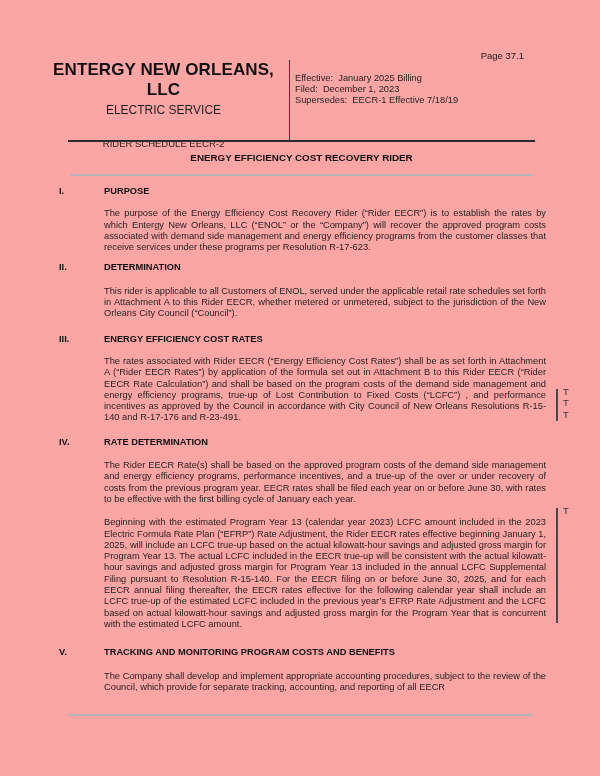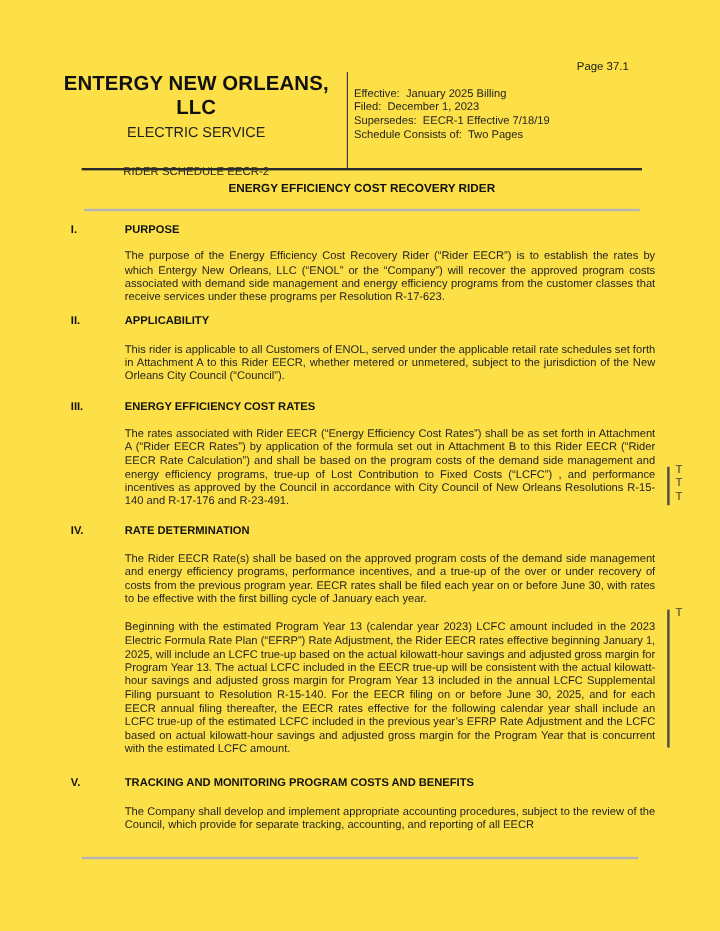--- a/index.html
+++ b/index.html
@@ -1,21 +1,21 @@
 <!DOCTYPE html>
 <html><head>
 <meta charset="utf-8">
 <style>
   * { margin:0; padding:0; box-sizing:border-box; }
   html,body { background:#888; }
   .page {
     position:relative;
     width:600px; height:776px;
     margin:0 auto;
-    background:#fde047;
+    background:#fca5a5;
     font-family:"Liberation Sans", sans-serif;
     color:#1f1f1f;
     overflow:hidden;
   }
   .page-number {
     position:absolute; top:50px; left:0; width:524px;
     text-align:right; font-size:9.5px; color:#1a1a1a;
   }
   .header-left {
     position:absolute; top:60px; left:40px; width:247px;
@@ -85,42 +85,41 @@
     <div class="service">ELECTRIC SERVICE</div>
     <div class="rider-schedule">RIDER SCHEDULE EECR-2</div>
   </div>
 
   <div class="header-divider"></div>
 
   <div class="header-right">
     <div>Effective:  January 2025 Billing</div>
     <div>Filed:  December 1, 2023</div>
     <div>Supersedes:  EECR-1 Effective 7/18/19</div>
-    <div>Schedule Consists of:  Two Pages</div>
   </div>
 
   <div class="header-rule"></div>
 
   <div class="doc-title">ENERGY EFFICIENCY COST RECOVERY RIDER</div>
   <div class="title-rule"></div>
 
   <div class="content">
 
     <div class="sec">
       <div class="sec-head">
         <span class="roman">I.</span>
         <span>PURPOSE</span>
       </div>
       <p class="para mt11">The purpose of the Energy Efficiency Cost Recovery Rider (“Rider EECR”) is to establish the rates by which Entergy New Orleans, LLC (“ENOL” or the “Company”) will recover the approved program costs associated with demand side management and energy efficiency programs from the customer classes that receive services under these programs per Resolution R-17-623.</p>
     </div>
 
     <div class="sec">
       <div class="sec-head mt9">
         <span class="roman">II.</span>
-        <span>APPLICABILITY</span>
+        <span>DETERMINATION</span>
       </div>
       <p class="para mt12">This rider is applicable to all Customers of ENOL, served under the applicable retail rate schedules set forth in Attachment A to this Rider EECR, whether metered or unmetered, subject to the jurisdiction of the New Orleans City Council (“Council”).</p>
     </div>
 
     <div class="sec">
       <div class="sec-head mt14">
         <span class="roman">III.</span>
         <span>ENERGY EFFICIENCY COST RATES</span>
       </div>
       <p class="para mt11">The rates associated with Rider EECR (“Energy Efficiency Cost Rates”) shall be as set forth in Attachment A (“Rider EECR Rates”) by application of the formula set out in Attachment B to this Rider EECR (“Rider EECR Rate Calculation”) and shall be based on the program costs of the demand side management and energy efficiency programs, true-up of Lost Contribution to Fixed Costs (“LCFC”) , and performance incentives as approved by the Council in accordance with City Council of New Orleans Resolutions R-15-140 and R-17-176 and R-23-491.</p>

